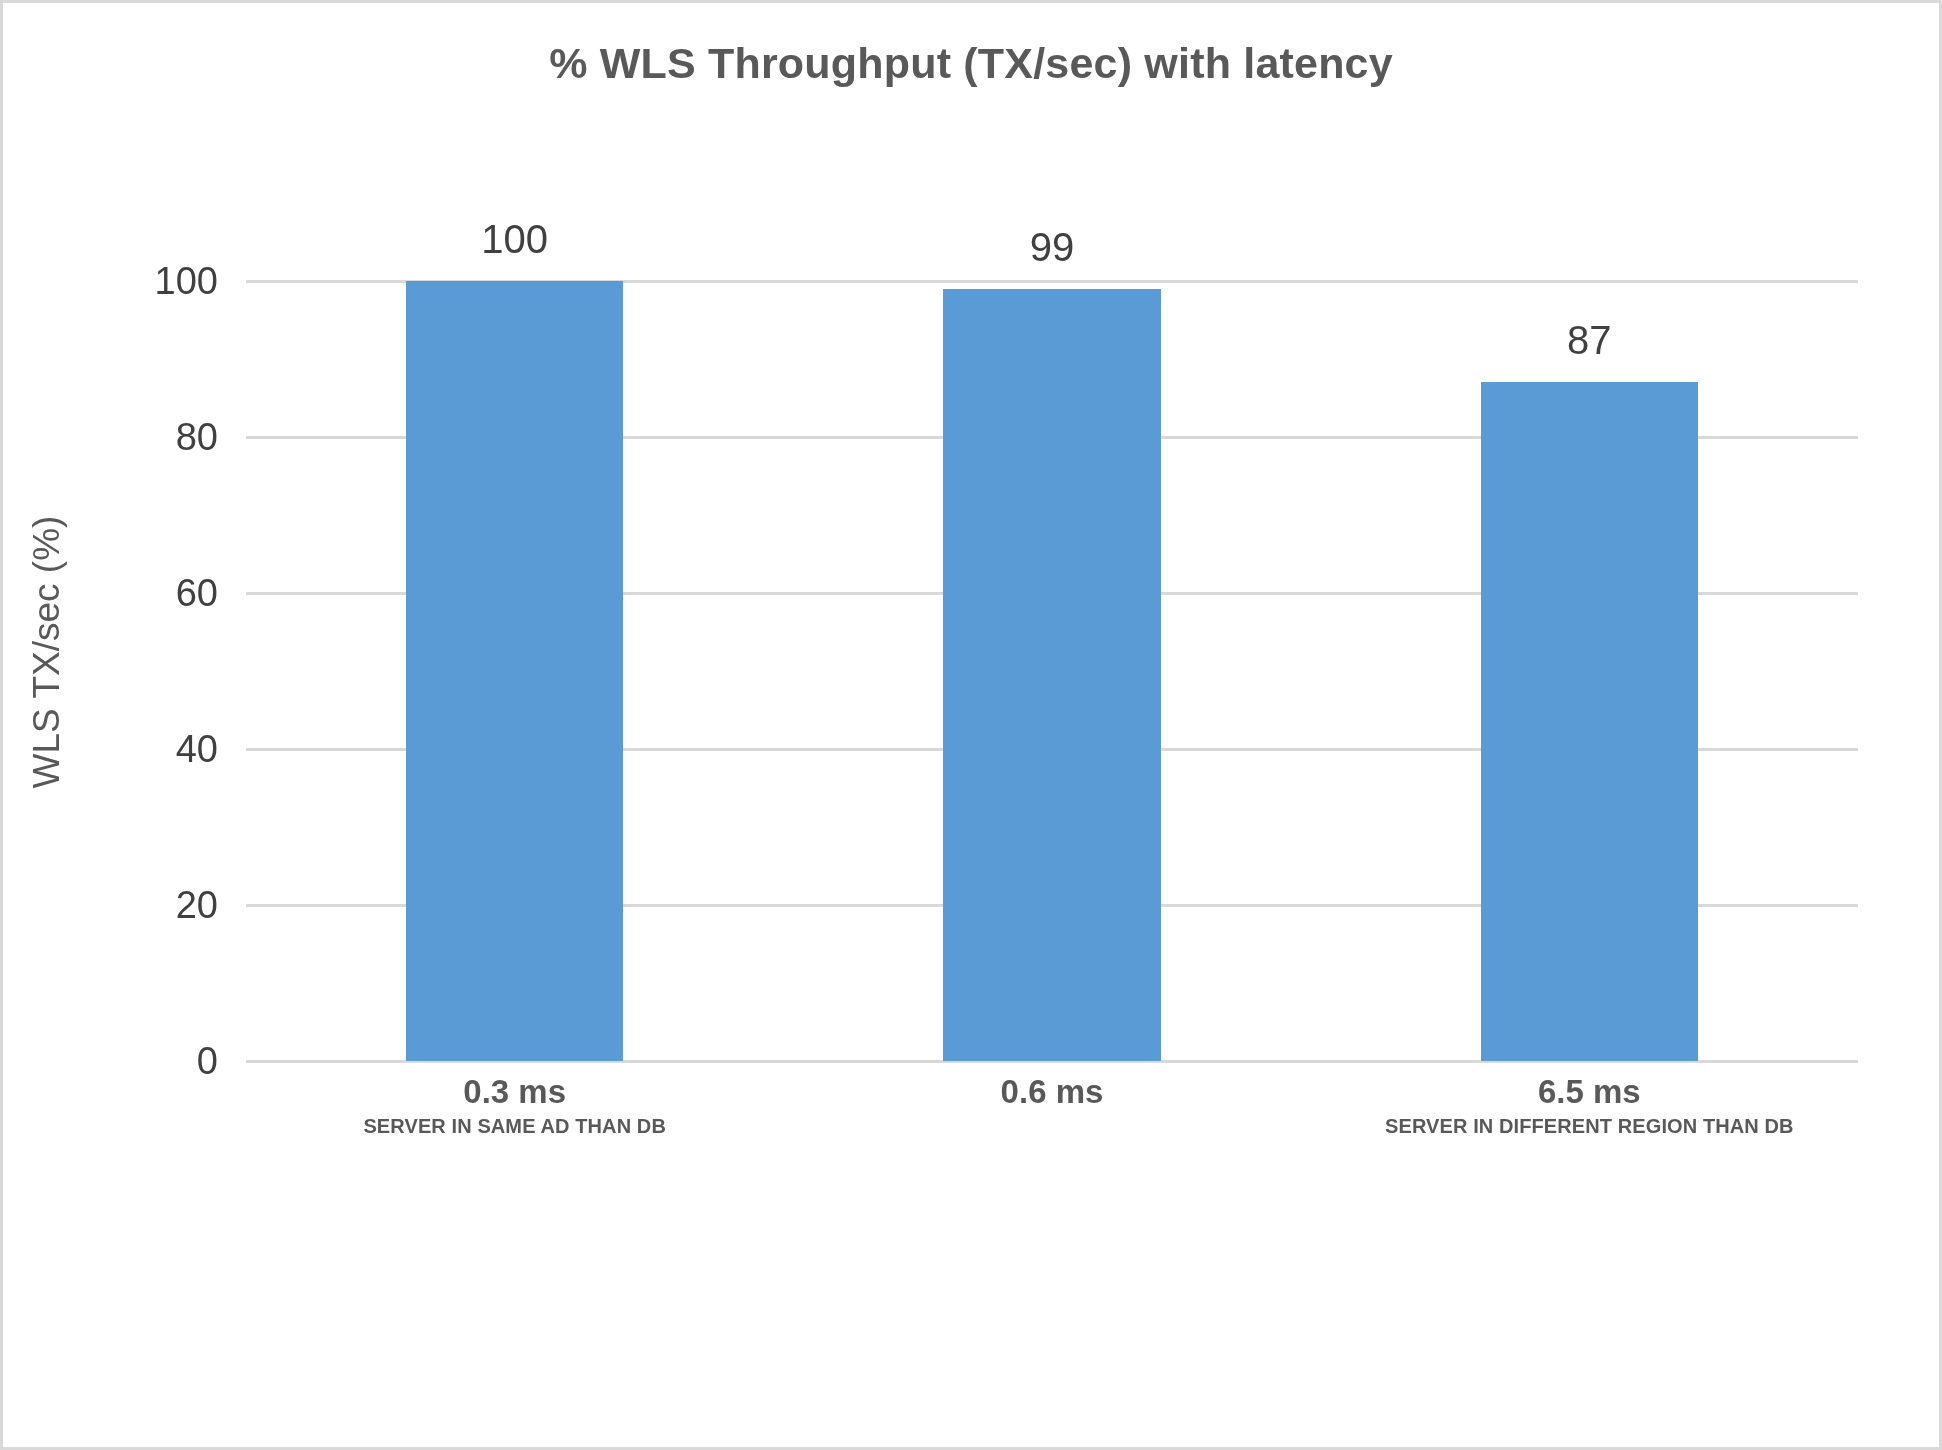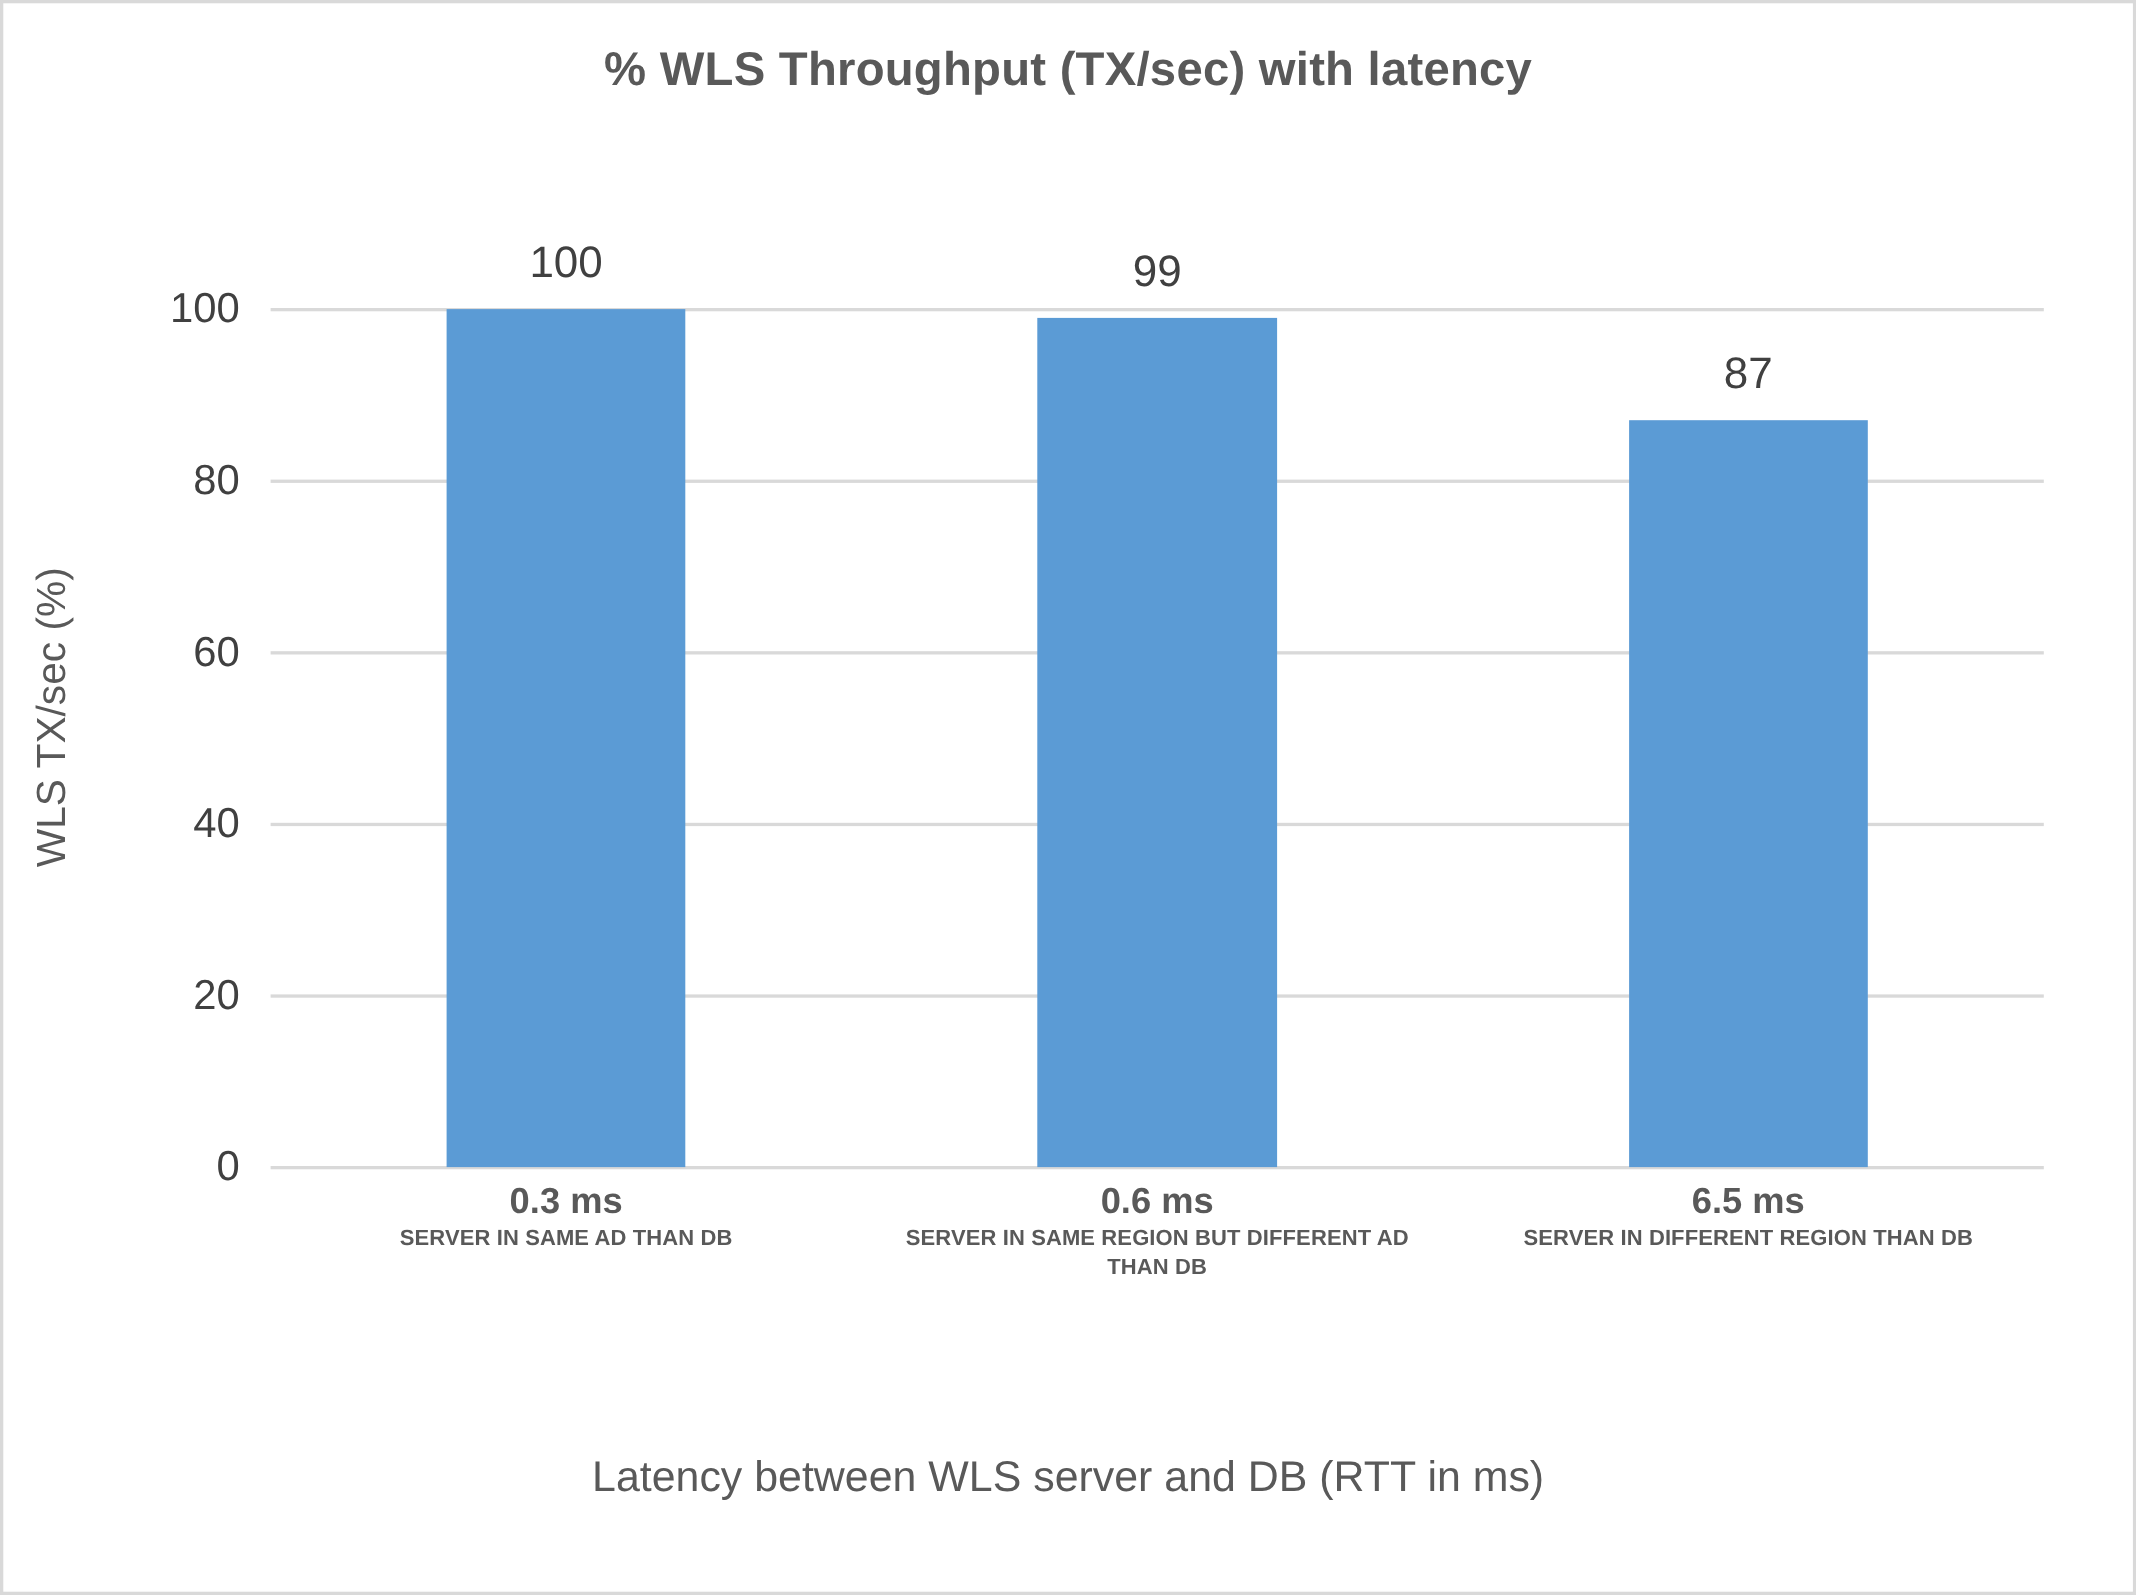--- a/index.html
+++ b/index.html
@@ -164,23 +164,21 @@
     </div>
 
   <div id="category-labels">
 
   <div class="category">
         <div class="cat-value">0.3 ms</div>
         <div class="cat-desc">SERVER IN SAME AD THAN DB</div>
       </div>
       <div class="category">
         <div class="cat-value">0.6 ms</div>
-        <div class="cat-desc">SERVER IN SAME REGION BUT DIFFERENT AD THAN DB</div>
       </div>
       <div class="category">
         <div class="cat-value">6.5 ms</div>
         <div class="cat-desc">SERVER IN DIFFERENT REGION THAN DB</div>
       </div>
     </div>
 
-  <div id="x-axis-title">Latency between WLS server and DB (RTT in ms)</div>
 
 </div>
 
 </body></html>

